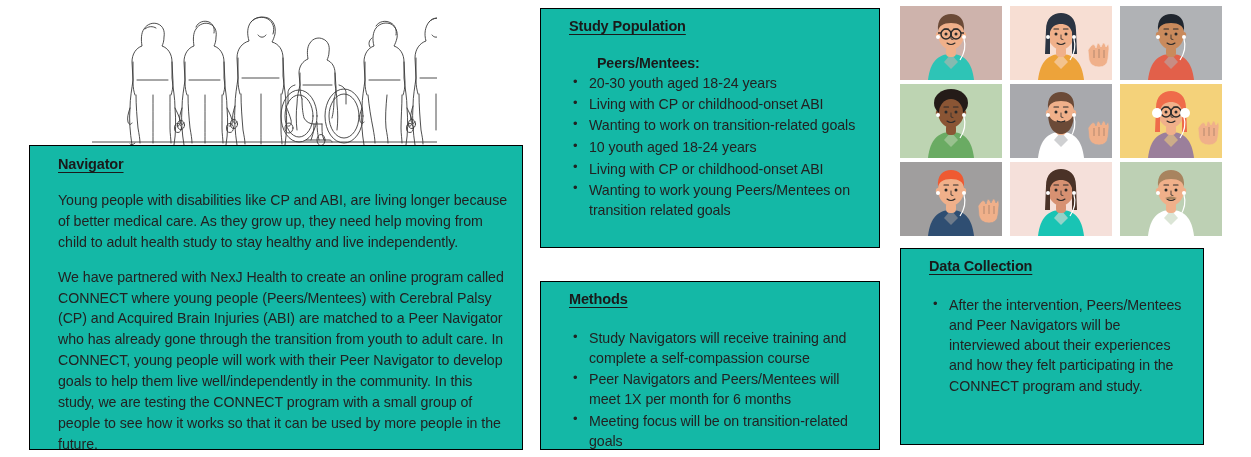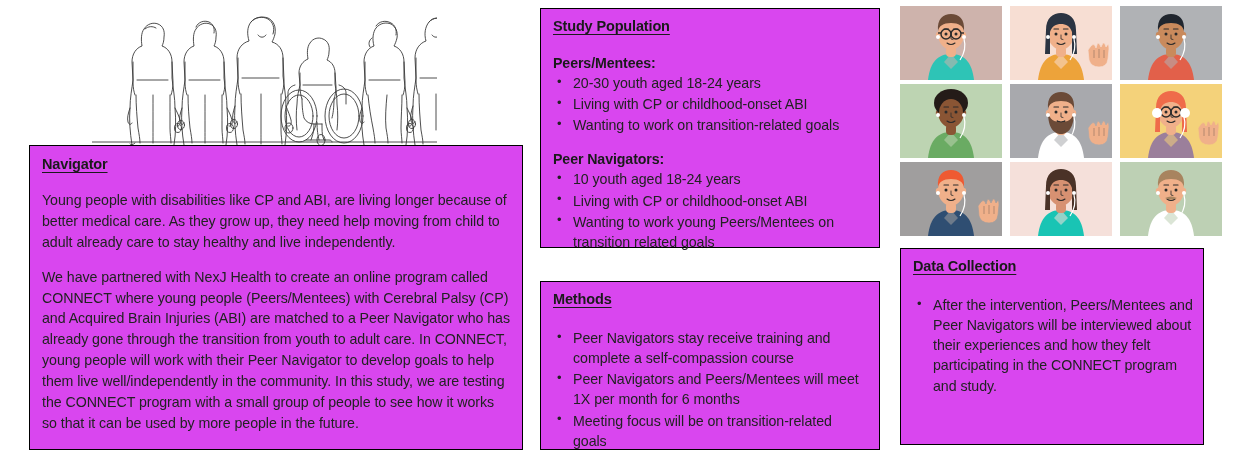--- a/index.html
+++ b/index.html
@@ -8,22 +8,22 @@
     background: #ffffff;
     font-family: "Liberation Sans", sans-serif;
     overflow: hidden;
   }
   #poster { position: relative; width: 1251px; height: 457px; background:#fff; }
 
   
   .box {
     position: absolute;
     border: 1.6px solid #000;
-    background: #d946ef;
-    padding: 8px 10px 8px 12px;
+    background: #14b8a6;
+    padding: 8px 10px 8px 28px;
   }
   .box-title {
     font-weight: bold;
     font-size: 14.5px;
     color: #1a1a1a;
     text-decoration: underline;
     text-underline-offset: 2.5px;
     letter-spacing: -0.15px;
     display: inline-block;
   }
@@ -57,21 +57,21 @@
     font-size: 13px;
     color: #222;
   }
 
   
   #background-box      { left: 29px;  top: 145px; width: 494px; height: 305px; padding-top: 9px; }
   #study-population-box{ left: 540px; top: 8px;   width: 340px; height: 240px; }
   #methods-box         { left: 540px; top: 281px; width: 340px; height: 169px; }
   #data-collection-box { left: 900px; top: 248px; width: 304px; height: 197px; }
 
-  #study-population-box .sub-head { margin-top: 16px; }
+  #study-population-box .sub-head { margin-top: 16px; margin-left: 28px; }
   #study-population-box .sub-head.first { margin-top: 20px; }
   #study-population-box ul.bullets { margin-top: 2px; }
   #methods-box ul.bullets { margin-top: 20px; }
   #data-collection-box ul.bullets { margin-top: 20px; }
   #data-collection-box ul.bullets > li { margin-bottom: 0px; }
 
   
   #line-art { position: absolute; left: 92px; top: 0px; width: 345px; height: 146px; }
   #line-art svg { width: 100%; height: 100%; display: block; }
 
@@ -188,46 +188,45 @@
       <path d="M344 94 C344 106 344 118 344 130"></path>
       <path d="M321 106 C319 112 318 117 319 121 C320 124 322 124 323 122"></path>
       <ellipse cx="320" cy="124" rx="3.5" ry="4.5"></ellipse>
       <path d="M337 22 C341 17 349 17 353 21"></path>
       <path d="M340 35 C342 38 346 38 348 35"></path>
     </svg>
   </div>
 
   <div class="box" id="background-box">
     <div class="box-title">Navigator</div>
-    <div class="para" style="margin-top:17px;">Young people with disabilities like CP and ABI, are living longer because of better medical care. As they grow up, they need help moving from child to adult already care to stay healthy and live independently.</div>
+    <div class="para" style="margin-top:17px;">Young people with disabilities like CP and ABI, are living longer because of better medical care. As they grow up, they need help moving from child to adult health study to stay healthy and live independently.</div>
     <div class="para">We have partnered with NexJ Health to create an online program called CONNECT where young people (Peers/Mentees) with Cerebral Palsy (CP) and Acquired Brain Injuries (ABI) are matched to a Peer Navigator who has already gone through the transition from youth to adult care. In CONNECT, young people will work with their Peer Navigator to develop goals to help them live well/independently in the community.  In this study, we are testing the CONNECT program with a small group of people to see how it works so that it can be used by more people in the future.</div>
   </div>
 
   <div class="box" id="study-population-box">
     <div class="box-title">Study Population</div>
 
     <div class="sub-head first">Peers/Mentees:</div>
     <ul class="bullets">
       <li>20-30 youth aged 18-24 years</li>
       <li>Living with CP or childhood-onset ABI</li>
       <li>Wanting to work on transition-related goals</li>
     </ul>
 
-    <div class="sub-head">Peer Navigators:</div>
     <ul class="bullets">
       <li>10 youth aged 18-24 years</li>
       <li>Living with CP or childhood-onset ABI</li>
       <li>Wanting to work young Peers/Mentees on transition related goals</li>
     </ul>
   </div>
 
   <div class="box" id="methods-box">
     <div class="box-title">Methods</div>
     <ul class="bullets">
-      <li>Peer Navigators stay receive training and complete a self-compassion course</li>
+      <li>Study Navigators will receive training and complete a self-compassion course</li>
       <li>Peer Navigators and Peers/Mentees will meet 1X per month for 6 months</li>
       <li>Meeting focus will be on transition-related goals</li>
     </ul>
   </div>
 
   <div class="box" id="data-collection-box">
     <div class="box-title">Data Collection</div>
     <ul class="bullets">
       <li>After the intervention, Peers/Mentees and Peer Navigators will be interviewed about their experiences and how they felt participating in the CONNECT program and study.</li>
     </ul>

